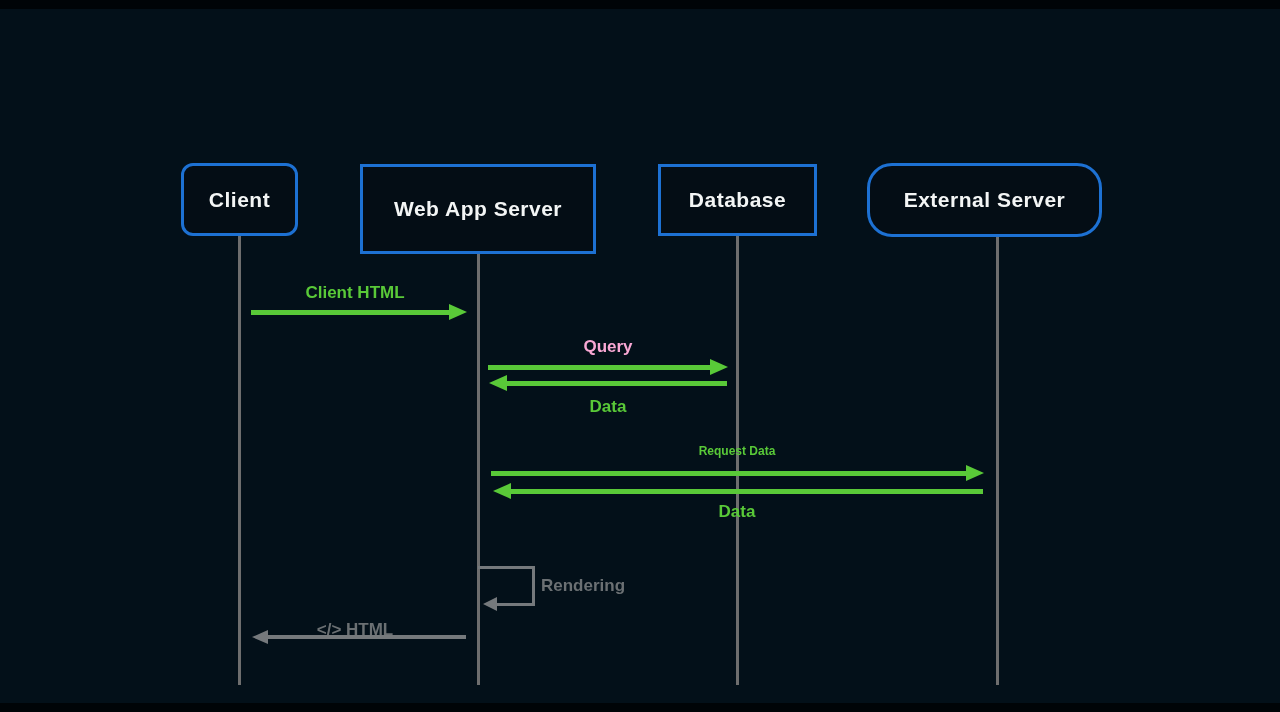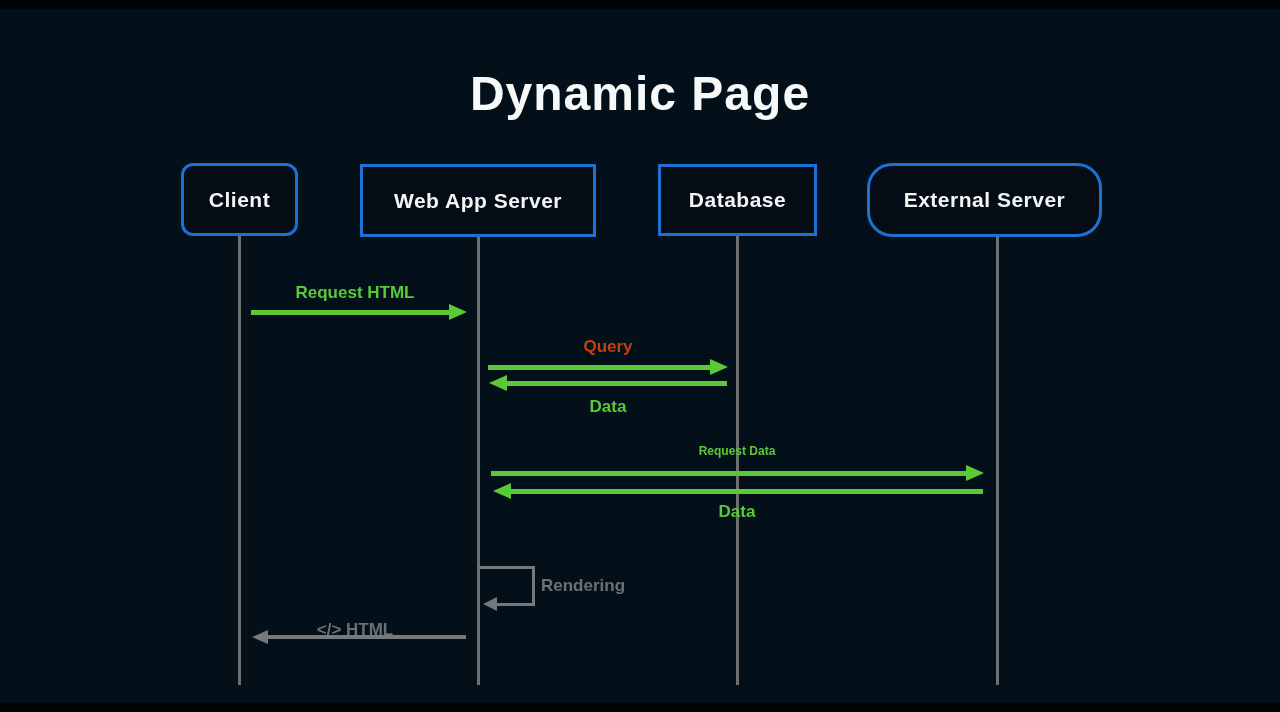--- a/index.html
+++ b/index.html
@@ -36,48 +36,47 @@
   .msg-label { position: absolute; font-weight: bold; white-space: nowrap; transform: translateX(-50%); }
   .loop-part { position: absolute; background: #75797c; }
   .loop-label { position: absolute; font-weight: bold; white-space: nowrap; }
 </style>
 </head>
 <body>
 
 <div class="stage">
   <div class="letterbox top"></div>
   <div class="letterbox bottom"></div>
-  <div class="title">Dynamic Page</div>
   <div>
       <div class="lifeline" style="left: 238px; top: 236px; height: 449px;"></div>
       <div class="lifeline" style="left: 477px; top: 237px; height: 448px;"></div>
       <div class="lifeline" style="left: 736px; top: 236px; height: 449px;"></div>
       <div class="lifeline" style="left: 996px; top: 237px; height: 448px;"></div>
     </div>
   <div>
       <div class="actor-box" style="left: 181px; top: 163px; width: 117px; height: 73px; border-radius: 12px;">
         <span class="actor-label">Client</span>
       </div>
-      <div class="actor-box" style="left: 360px; top: 164px; width: 236px; height: 73px;">
+      <div class="actor-box" style="left: 360px; top: 164px; width: 236px; height: 90px;">
         <span class="actor-label">Web App Server</span>
       </div>
       <div class="actor-box" style="left: 658px; top: 164px; width: 159px; height: 72px;">
         <span class="actor-label">Database</span>
       </div>
       <div class="actor-box" style="left: 867px; top: 163px; width: 235px; height: 74px; border-radius: 25px;">
         <span class="actor-label">External Server</span>
       </div>
     </div>
   <div>
       <div class="msg-line" style="background: rgb(89, 201, 56); left: 251px; top: 310px; width: 200px; height: 5px;"></div>
       <div class="msg-head" style="border-top: 8px solid transparent; border-bottom: 8px solid transparent; border-left: 18px solid rgb(89, 201, 56); left: 449px; top: 304px;"></div>
-      <div class="msg-label" style="color: rgb(89, 201, 56); font-size: 17px; left: 355px; top: 283px;">Request HTML</div>
+      <div class="msg-label" style="color: rgb(89, 201, 56); font-size: 17px; left: 355px; top: 283px;">Client HTML</div>
       <div class="msg-line" style="background: rgb(89, 201, 56); left: 488px; top: 365px; width: 224px; height: 5px;"></div>
       <div class="msg-head" style="border-top: 8px solid transparent; border-bottom: 8px solid transparent; border-left: 18px solid rgb(89, 201, 56); left: 710px; top: 359px;"></div>
-      <div class="msg-label" style="color: #c2410c; font-size: 17px; left: 608px; top: 337px;">Query</div>
+      <div class="msg-label" style="color: #f9a8d4; font-size: 17px; left: 608px; top: 337px;">Query</div>
       <div class="msg-line" style="background: rgb(89, 201, 56); left: 505px; top: 381px; width: 222px; height: 5px;"></div>
       <div class="msg-head" style="border-top: 8px solid transparent; border-bottom: 8px solid transparent; border-right: 18px solid rgb(89, 201, 56); left: 489px; top: 375px;"></div>
       <div class="msg-label" style="color: rgb(89, 201, 56); font-size: 17px; left: 608px; top: 397px;">Data</div>
       <div class="msg-line" style="background: rgb(89, 201, 56); left: 491px; top: 471px; width: 477px; height: 5px;"></div>
       <div class="msg-head" style="border-top: 8px solid transparent; border-bottom: 8px solid transparent; border-left: 18px solid rgb(89, 201, 56); left: 966px; top: 465px;"></div>
       <div class="msg-label" style="color: rgb(89, 201, 56); font-size: 12px; left: 737px; top: 444px;">Request Data</div>
       <div class="msg-line" style="background: rgb(89, 201, 56); left: 509px; top: 489px; width: 474px; height: 5px;"></div>
       <div class="msg-head" style="border-top: 8px solid transparent; border-bottom: 8px solid transparent; border-right: 18px solid rgb(89, 201, 56); left: 493px; top: 483px;"></div>
       <div class="msg-label" style="color: rgb(89, 201, 56); font-size: 17px; left: 737px; top: 502px;">Data</div>
       <div class="msg-line" style="background: rgb(117, 121, 124); left: 266px; top: 635px; width: 200px; height: 4px;"></div>

